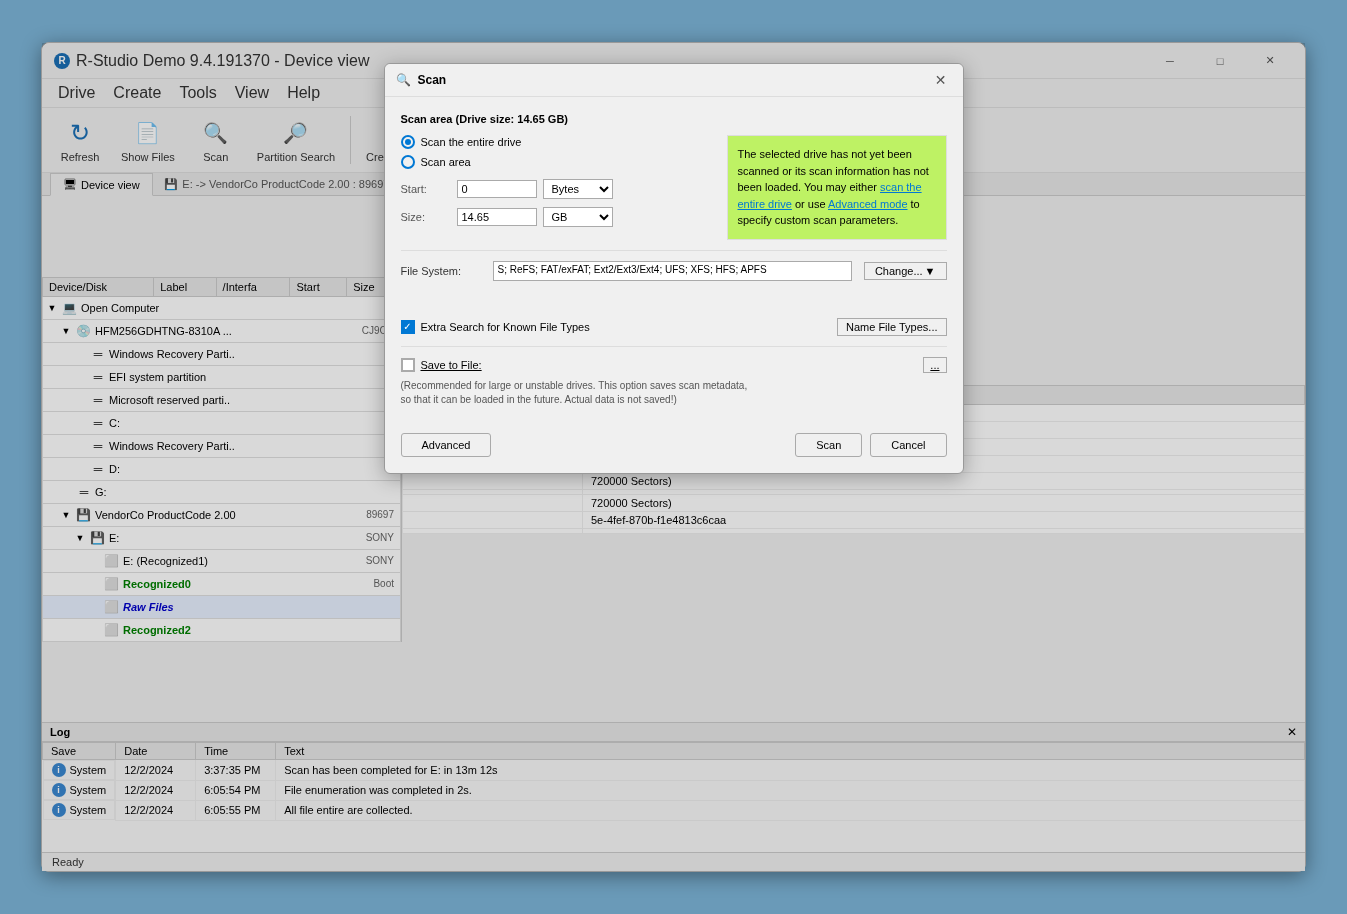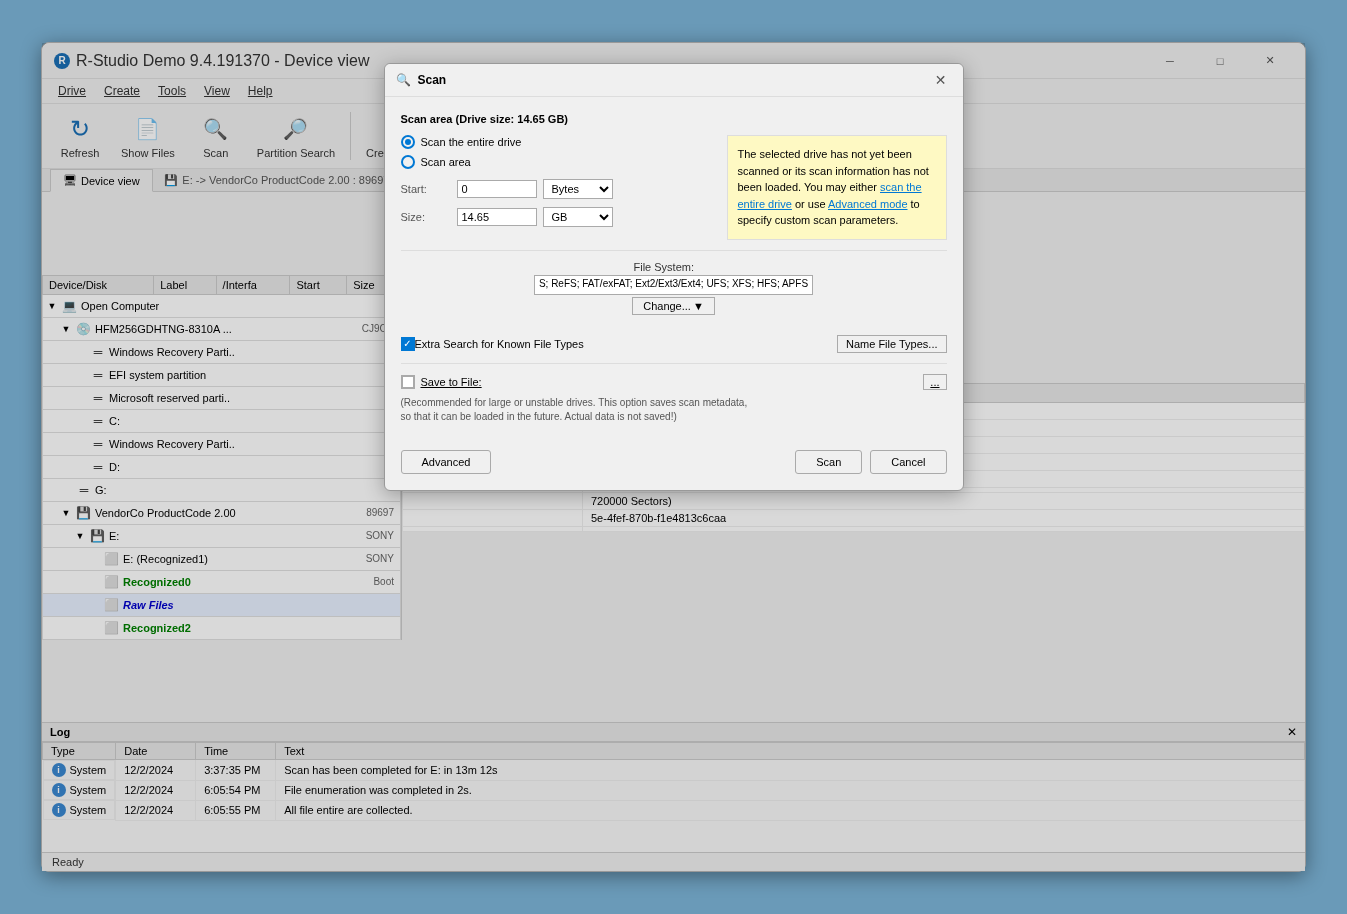--- a/index.html
+++ b/index.html
@@ -62,23 +62,22 @@
     .menu-bar {
       padding: 2px 8px;
       display: flex;
       gap: 2px;
       border-bottom: 1px solid #ddd;
       background: #f0f0f0;
     }
     .menu-item {
       padding: 3px 8px;
       cursor: pointer;
-      font-size: 12px;
+      font-size: 16px;
       color: #333;
-      text-decoration: underline;
     }
     .toolbar {
       padding: 4px 8px;
       display: flex;
       gap: 2px;
       border-bottom: 1px solid #ddd;
       background: #f0f0f0;
       align-items: flex-end;
     }
     .tool-btn {
@@ -226,21 +225,21 @@
     .scan-area-title {
       font-size: 11px; font-weight: 600;
       margin-bottom: 10px;
     }
     .dialog-row {
       display: flex; gap: 16px;
     }
     .dialog-left { flex: 1; }
     .dialog-right {
       width: 220px;
-      background: #fef9c3;
+      background: #bef264;
       border: 1px solid #ddd;
       padding: 10px;
       font-size: 11px;
       line-height: 1.5;
     }
     .radio-group { margin-bottom: 10px; }
     .radio-item {
       display: flex; align-items: center; gap: 6px;
       margin-bottom: 6px; font-size: 11px;
     }
@@ -267,38 +266,38 @@
       border: 1px solid #aaa; font-size: 11px;
       background: white;
     }
     .field-dropdown {
       padding: 2px 4px;
       border: 1px solid #aaa; font-size: 11px;
       background: white; width: 70px;
     }
     .dialog-sep { border: none; border-top: 1px solid #ddd; margin: 10px 0; }
     .fs-row {
-      display: flex; align-items: center; gap: 2px;
-      margin-bottom: 20px; font-size: 11px; flex-direction: column;
+      display: flex; align-items: center; gap: 12px;
+      margin-bottom: 0; font-size: 11px;
     }
     .fs-label { width: 80px; color: #333; }
     .fs-value {
       flex: 1; padding: 2px 4px;
       border: 1px solid #aaa; background: white;
       font-size: 10px; min-height: 20px;
     }
     .btn-change {
       padding: 2px 10px;
       border: 1px solid #aaa; background: #f0f0f0;
       font-size: 11px; cursor: pointer;
       display: flex; align-items: center; gap: 2px;
     }
     .checkbox-row {
-      display: flex; align-items: center; 
-      margin-bottom: 8px; font-size: 11px;
+      display: flex; align-items: center; gap: 6px;
+      margin-bottom: 8px; font-size: 11px; margin-top: 37px;
     }
     .checkbox-box {
       width: 14px; height: 14px;
       border: 2px solid #0078d4;
       background: #0078d4;
       display: flex; align-items: center; justify-content: center;
       flex-shrink: 0;
     }
     .checkbox-box::after {
       content: '✓';
@@ -795,21 +794,21 @@
 
   <div class="log-section">
     <div class="log-header">
       <span>Log</span>
       <button class="log-close-btn">✕</button>
     </div>
     <div style="overflow:auto; flex:1;">
       <table class="log-table">
         <thead>
           <tr>
-            <th style="width:60px;">Type</th>
+            <th style="width:60px;">Save</th>
             <th style="width:80px;margin-top:44px;">Date</th>
             <th style="width:80px;">Time</th>
             <th>Text</th>
           </tr>
         </thead>
         <tbody id="log-body">
             <tr>
               <td style="display: flex; align-items: center; gap: 4px;">
                 <span class="log-icon">i</span>
                 <span>System</span>

